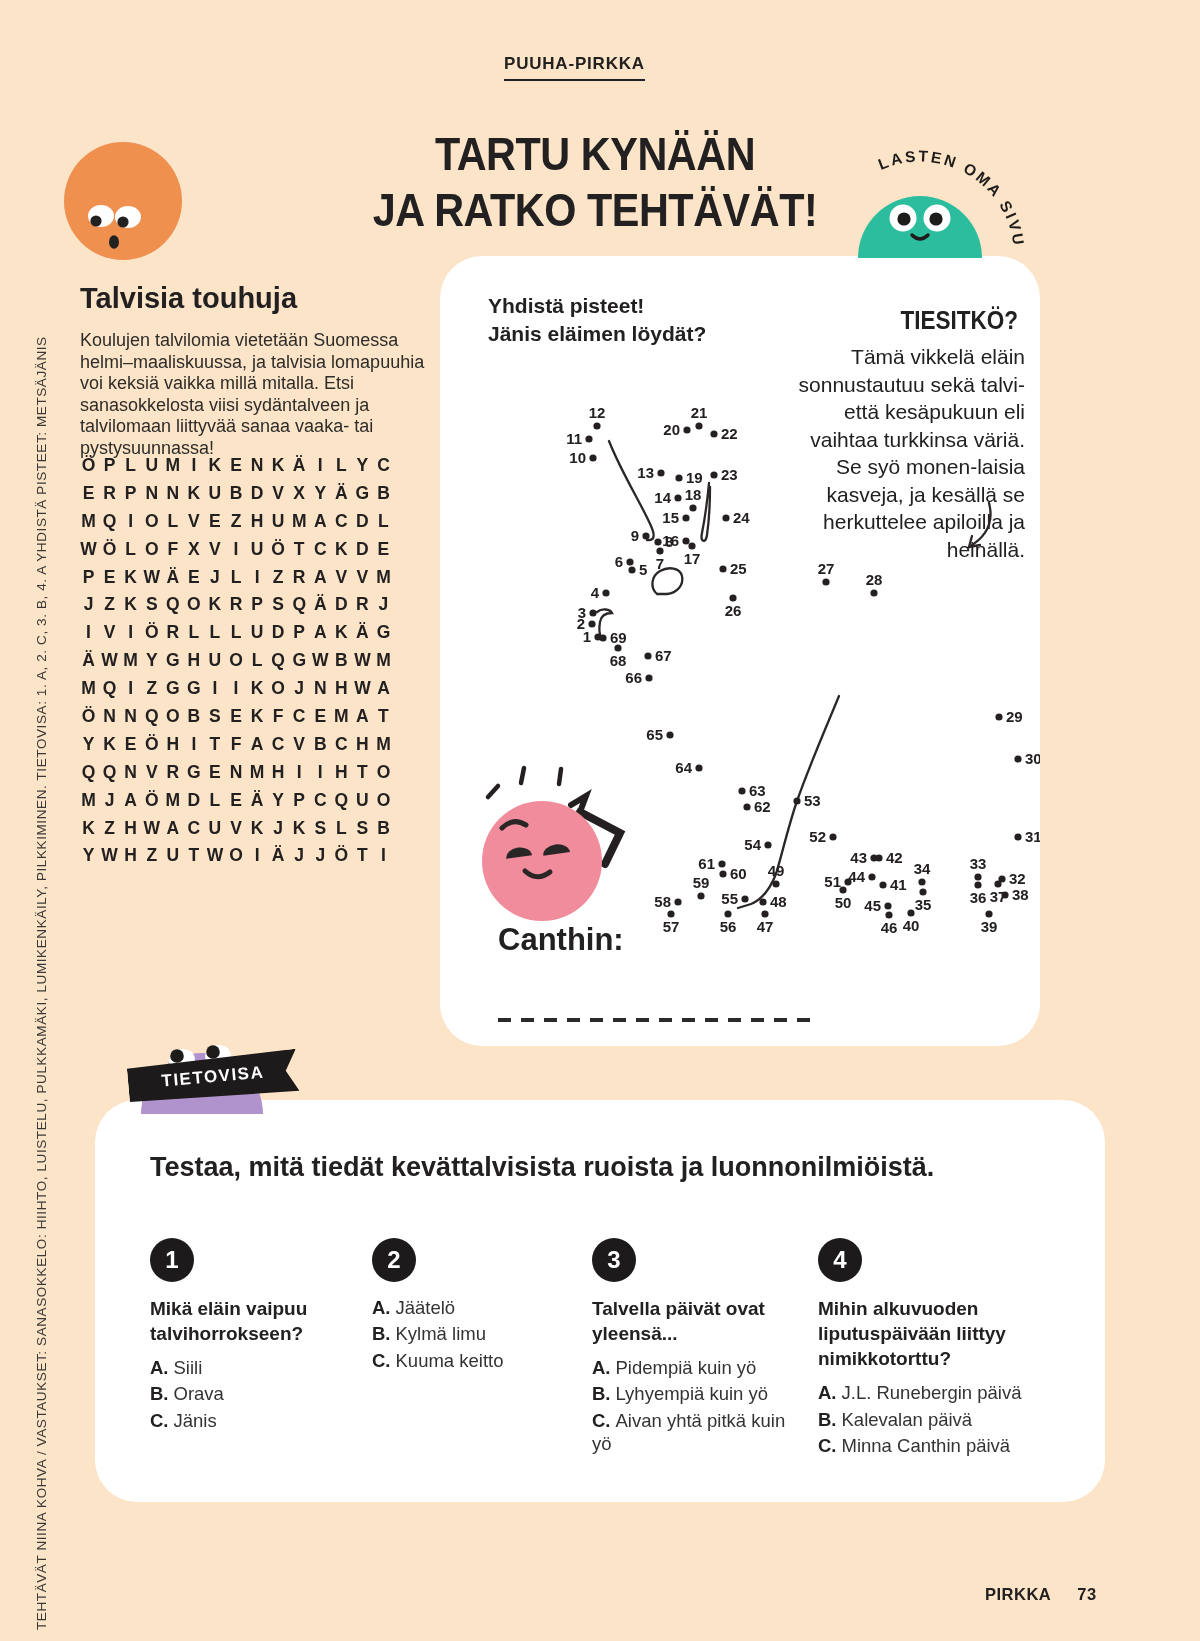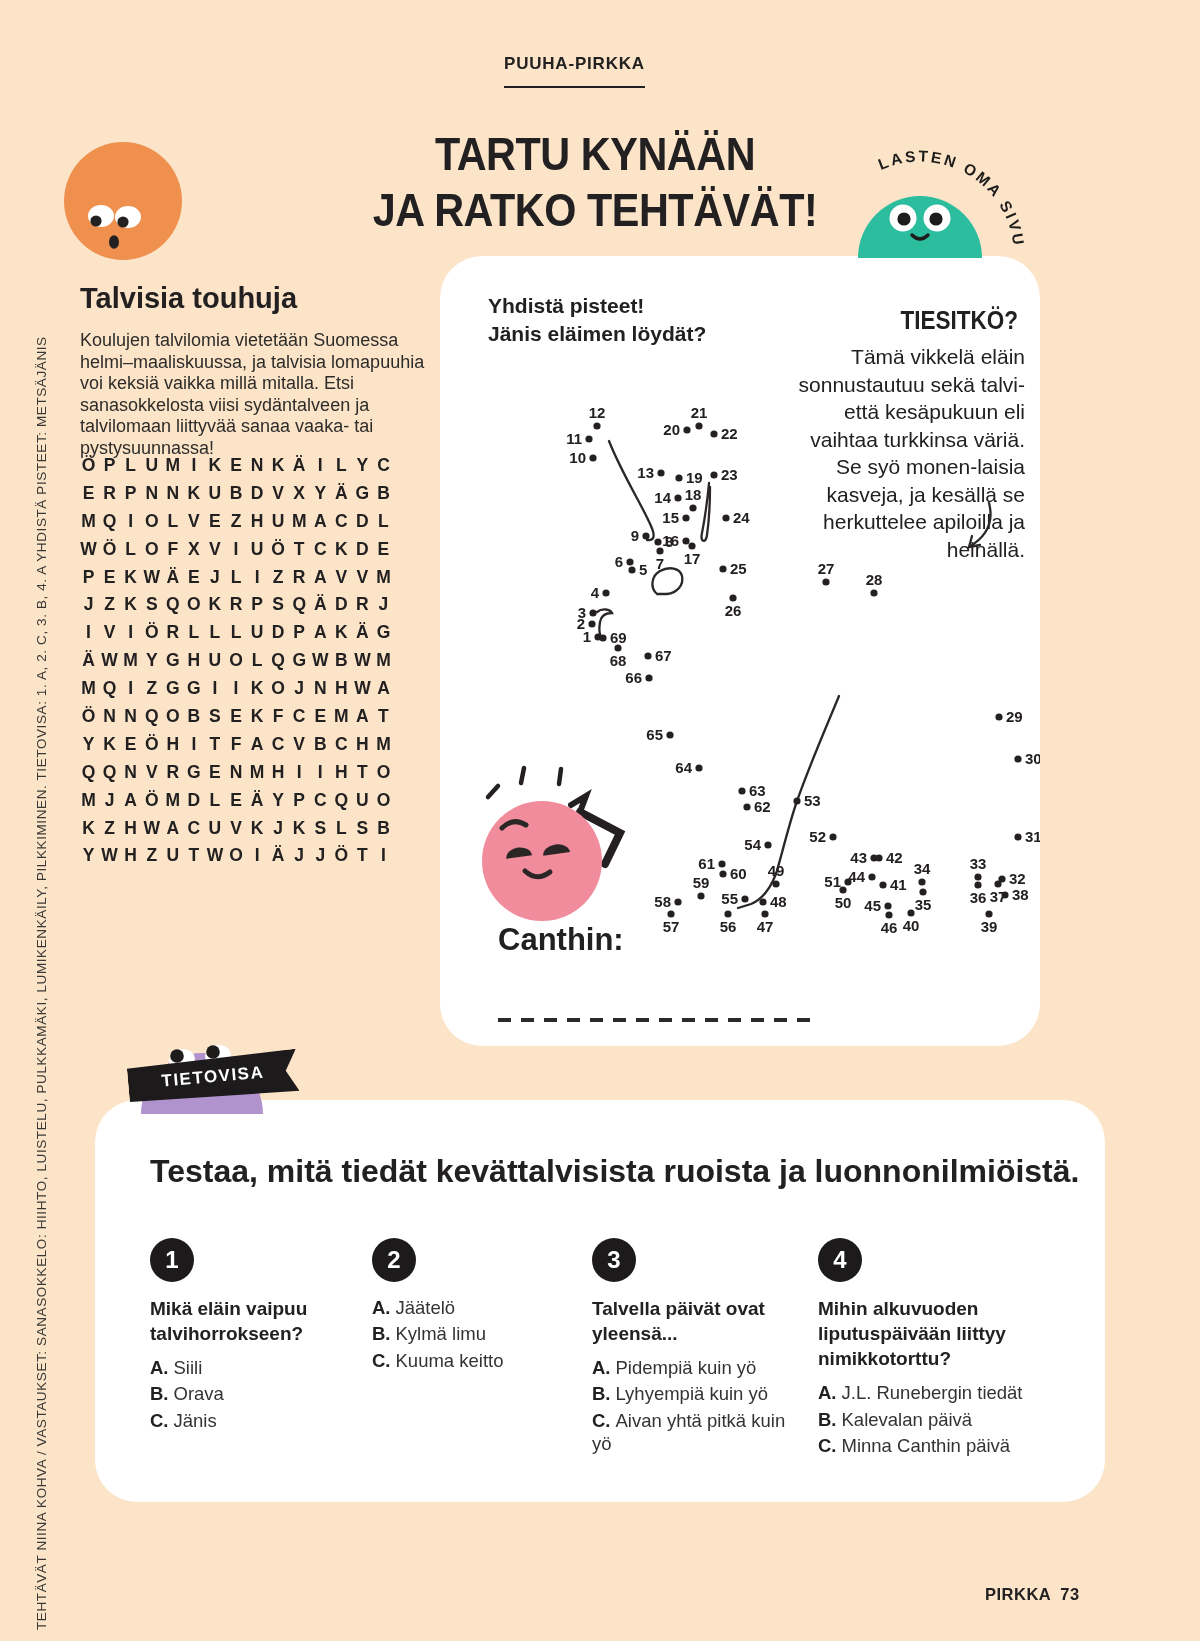--- a/index.html
+++ b/index.html
@@ -7,21 +7,21 @@
     --teal:#2CBD9F; --pink:#F18C9C; --purple:#B092CC; --tongue:#E0502D; --body:#2E2C2A;
   }
   *{box-sizing:border-box}
   html,body{margin:0;padding:0}
   body{width:1200px;height:1641px;position:relative;overflow:hidden;
        background:var(--bg);font-family:"Liberation Sans",sans-serif;color:var(--ink)}
   .abs{position:absolute}
 
   
   .kicker{top:54px;left:504px;font-size:17px;font-weight:800;letter-spacing:.8px;
-          padding-bottom:12px;border-bottom:2.5px solid var(--ink)}
+          padding-bottom:5px;border-bottom:2.5px solid var(--ink)}
   .title{top:126px;left:295px;width:600px;text-align:center;font-size:47px;font-weight:900;
          line-height:1.2;letter-spacing:-.5px;transform:scaleX(.88);transform-origin:center}
 
   
   .intro-h{top:282px;left:80px;font-size:29px;font-weight:800}
   .intro-p{top:330px;left:80px;width:350px;font-size:18px;line-height:1.2;color:var(--body)}
   .ws{top:452px;left:78px;width:316px;display:grid;grid-template-columns:repeat(15,1fr);
       grid-auto-rows:27.9px}
   .ws-cell{font-weight:700;font-size:17.5px;text-align:center;line-height:27.9px}
 
@@ -48,30 +48,30 @@
 
   
   .ribbon{left:128px;top:1056px;width:170px;height:44px;background:#1C1A1A;transform:rotate(-5deg);
           clip-path:polygon(0 12%,100% 0,93% 48%,100% 96%,0 88%);
           color:#fff;font-size:17px;font-weight:800;letter-spacing:1.5px;text-align:center;
           line-height:42px;z-index:6}
   .purple-svg{left:118px;top:982px;z-index:5}
 
   
   .quiz-card{left:95px;top:1100px;width:1010px;height:402px;background:var(--card);border-radius:42px}
-  .quiz-h{left:55px;top:50px;font-size:32px;font-weight:800;line-height:1.33}
+  .quiz-h{left:55px;top:50px;font-size:27px;font-weight:800;line-height:1.33}
   .quiz-grid{left:55px;top:138px;display:grid;grid-template-columns:222px 220px 226px 230px}
   .q-num{width:44px;height:44px;border-radius:50%;background:#1C1A1A;color:#fff;font-size:24px;
          font-weight:800;text-align:center;line-height:44px;margin-bottom:14px}
   .q-text{width:205px;font-size:19px;font-weight:700;line-height:1.32;margin-bottom:10px}
   .q-ans{width:205px;font-size:18.5px;line-height:1.26;color:#333;margin-bottom:3px}
   .q-ans b{margin-right:5px;color:var(--ink)}
 
   .footer{left:985px;top:1585px;font-size:16.5px;font-weight:800;letter-spacing:.5px}
-  .footer .pg{margin-left:9px}
+  .footer .pg{margin-left:26px}
   .badge-svg{left:815px;top:118px;z-index:5}
   .orange-svg{left:62px;top:140px}
   .arc-text{font-size:15.5px;font-weight:700;letter-spacing:2.5px;fill:#1E1C1B}
 </style>
 </head>
 <body>
 
 <div class="abs credits">TEHTÄVÄT NIINA KOHVA / VASTAUKSET: SANASOKKELO: HIIHTO, LUISTELU, PULKKAMÄKI, LUMIKENKÄILY, PILKKIMINEN. TIETOVISA: 1. A, 2. C, 3. B, 4. A YHDISTÄ PISTEET: METSÄJÄNIS</div>
 
 <div class="abs kicker">PUUHA-PIRKKA</div>
@@ -559,21 +559,21 @@
       <div class="q-col">
         <div class="q-num">3</div>
         <div class="q-text">Talvella päivät ovat yleensä...</div>
         <div class="q-ans"><b>A.</b><span>Pidempiä kuin yö</span></div>
         <div class="q-ans"><b>B.</b><span>Lyhyempiä kuin yö</span></div>
         <div class="q-ans"><b>C.</b><span>Aivan yhtä pitkä kuin yö</span></div>
       </div>
       <div class="q-col">
         <div class="q-num">4</div>
         <div class="q-text">Mihin alkuvuoden liputuspäivään liittyy nimikkotorttu?</div>
-        <div class="q-ans"><b>A.</b><span>J.L. Runebergin tiedät</span></div>
+        <div class="q-ans"><b>A.</b><span>J.L. Runebergin päivä</span></div>
         <div class="q-ans"><b>B.</b><span>Kalevalan päivä</span></div>
         <div class="q-ans"><b>C.</b><span>Minna Canthin päivä</span></div>
       </div>
     </div>
 </div>
 
 <div class="abs footer">
   <span>PIRKKA</span><span class="pg">73</span>
 </div>
 

